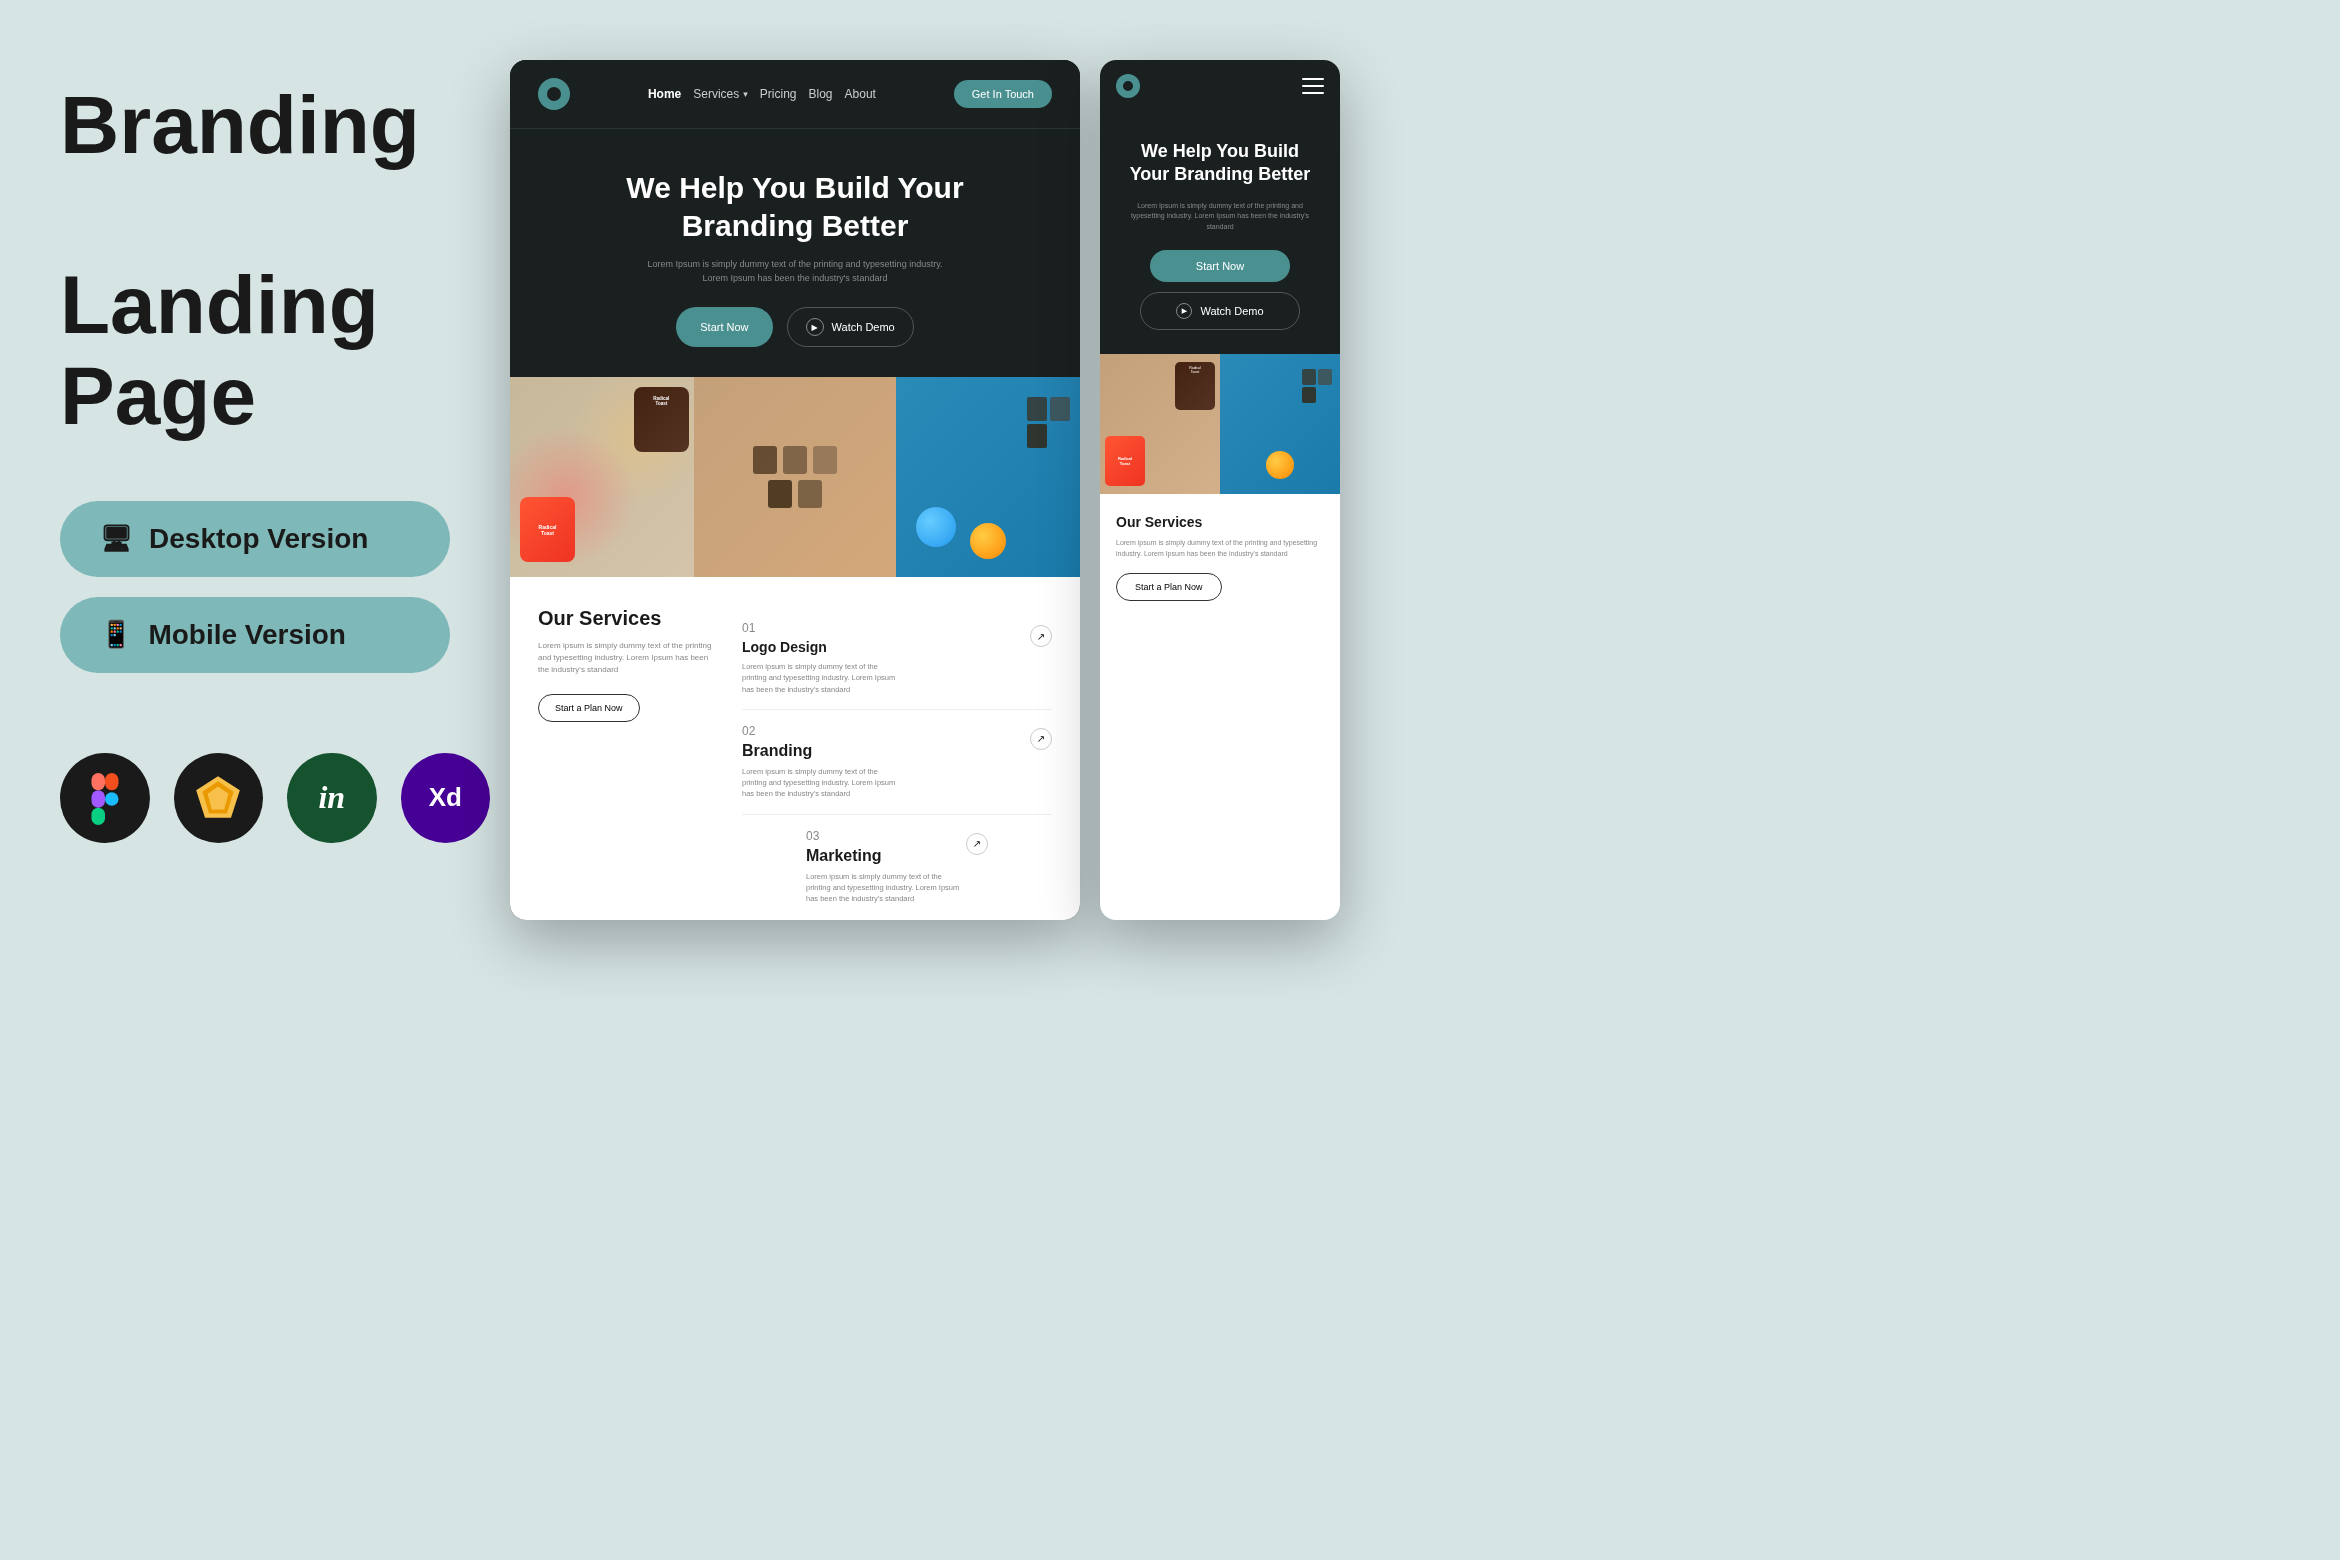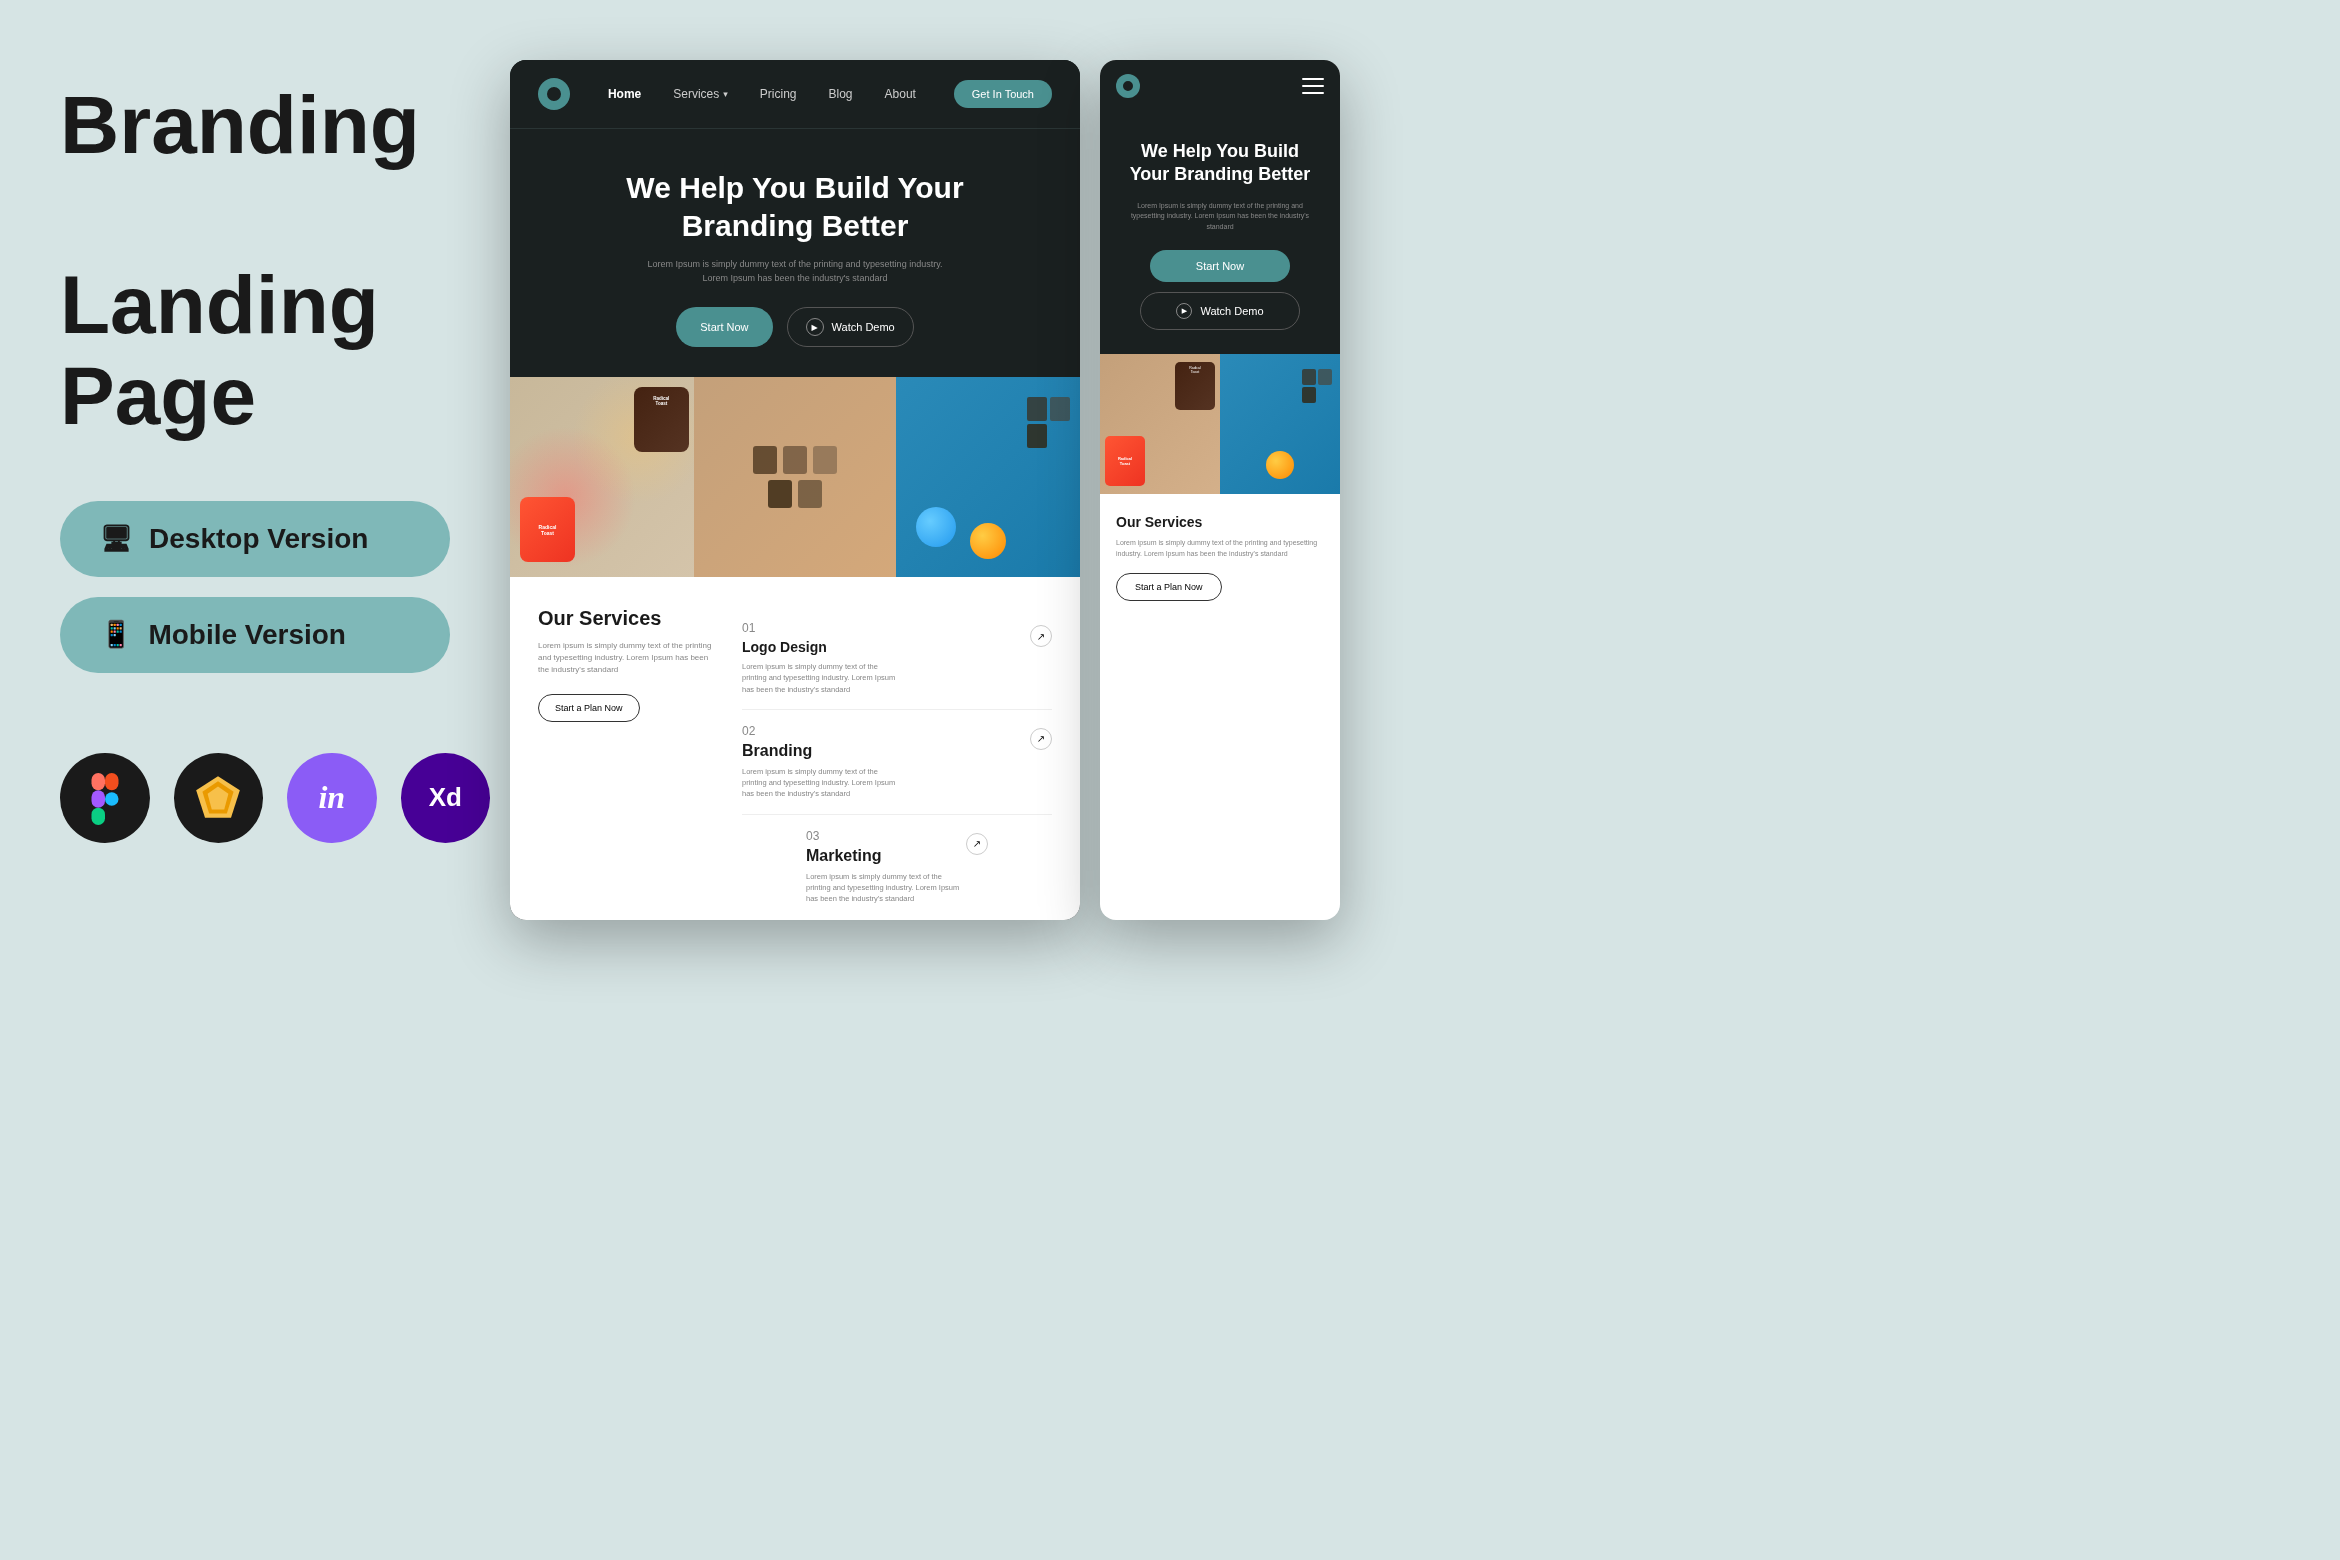--- a/index.html
+++ b/index.html
@@ -108,21 +108,21 @@
     .nav-logo-inner {
       width: 20px;
       height: 20px;
       border-radius: 50%;
       background: #1a2020;
       border: 3px solid #4a9090;
     }
 
     .nav-links {
       display: flex;
-      gap: 32px;
+      gap: 12px;
       align-items: center;
     }
 
     .nav-link {
       color: #cccccc;
       font-size: 12px;
       text-decoration: none;
     }
 
     .nav-link.active { color: #ffffff; font-weight: 700; }
@@ -570,21 +570,21 @@
     </div>
 
     <div class="tool-icon-circle" style="background:#1a1a1a; display:flex; align-items:center; justify-content:center;">
       <svg width="52" height="52" viewBox="0 0 100 100" xmlns="http://www.w3.org/2000/svg">
         <polygon points="50,8 92,35 75,88 25,88 8,35" fill="#f7c04a"></polygon>
         <polygon points="50,18 80,38 67,80 33,80 20,38" fill="#ea9a00"></polygon>
         <polygon points="50,28 70,42 62,72 38,72 30,42" fill="#f7c04a"></polygon>
       </svg>
     </div>
 
-    <div class="tool-icon-circle" style="background:#8b5cf6; display:flex; align-items:center; justify-content:center;">
+    <div class="tool-icon-circle" style="background:#14532d; display:flex; align-items:center; justify-content:center;">
       <span style="color:white; font-weight:900; font-size:32px; font-style:italic; font-family:Georgia,serif;">in</span>
     </div>
 
     <div class="tool-icon-circle" style="background:#470096; display:flex; align-items:center; justify-content:center;">
       <span style="color:white; font-weight:900; font-size:26px; font-family:Arial,sans-serif;">Xd</span>
     </div>
   </div>
 </div>
 
 <div class="desktop-mockup">

